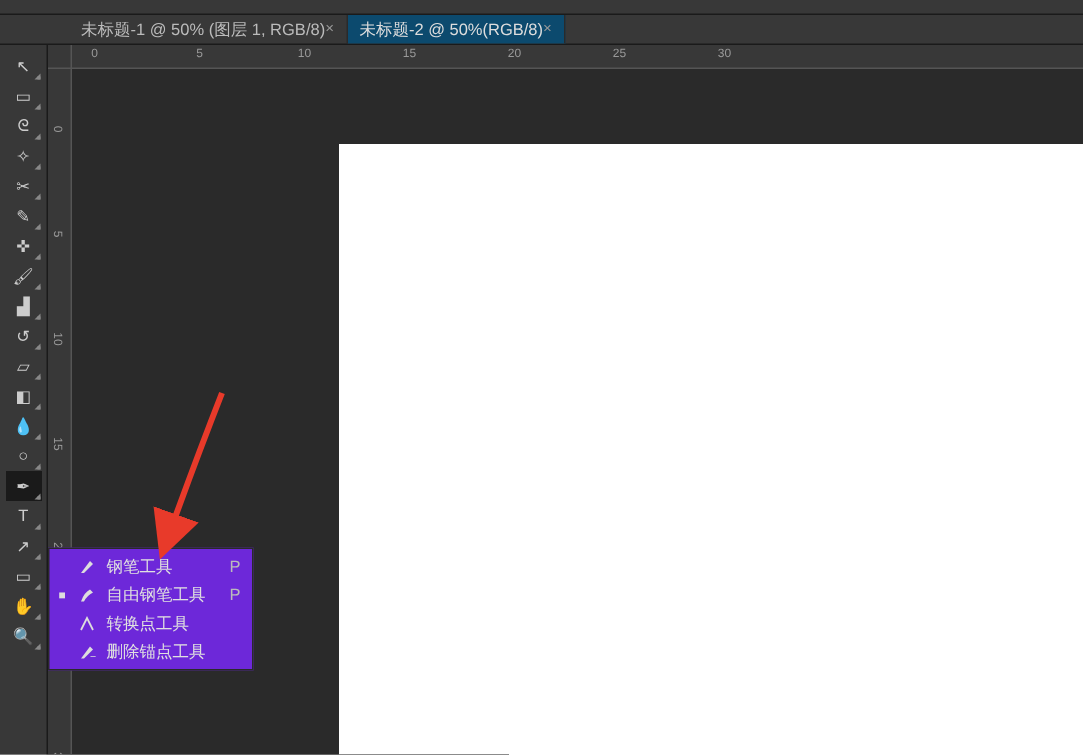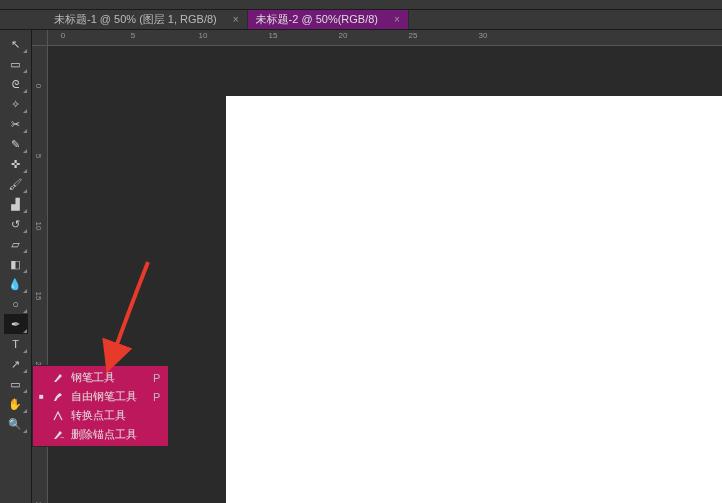--- a/index.html
+++ b/index.html
@@ -25,26 +25,26 @@
   align-items: center;
   padding-left: 46px;
   border-bottom: 1px solid #1a1a1a;
 }
 .tab {
   padding: 2px 8px;
   font-size: 11px;
   color: #bbb;
   display: flex;
   align-items: center;
-  gap: 16px;
+  gap: 0;
   height: 100%;
   border-right: 1px solid #2a2a2a;
 }
 .tab.active {
-  background: #701a75;
+  background: #0c4a6e;
   color: #ddd;
   align-items: center;
 }
 .tab-close {
   font-size: 10px;
   color: #999;
   cursor: pointer;
 }
 .main {
   display: flex;
@@ -147,21 +147,21 @@
   top: 50px;
   left: 178px;
   width: 530px;
   height: 420px;
   background: #fff;
 }
 .flyout {
   position: absolute;
   top: 365px;
   left: 32px;
-  background: #be185d;
+  background: #6d28d9;
   border: 1px solid #2a2a2a;
   padding: 2px 0;
   min-width: 128px;
   z-index: 100;
 }
 .flyout-item {
   display: flex;
   align-items: center;
   padding: 2px 8px 2px 6px;
   font-size: 11px;

